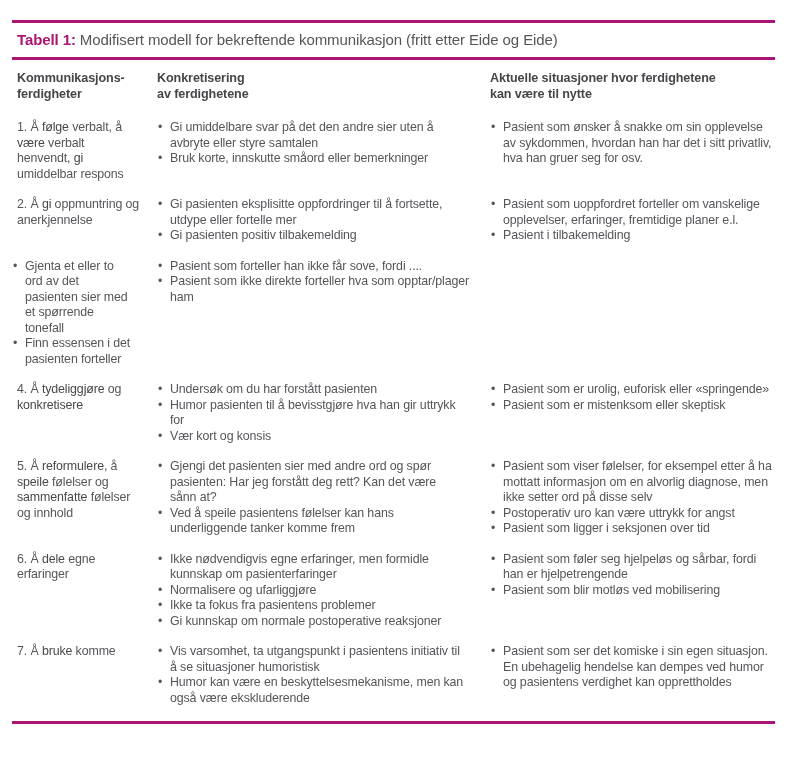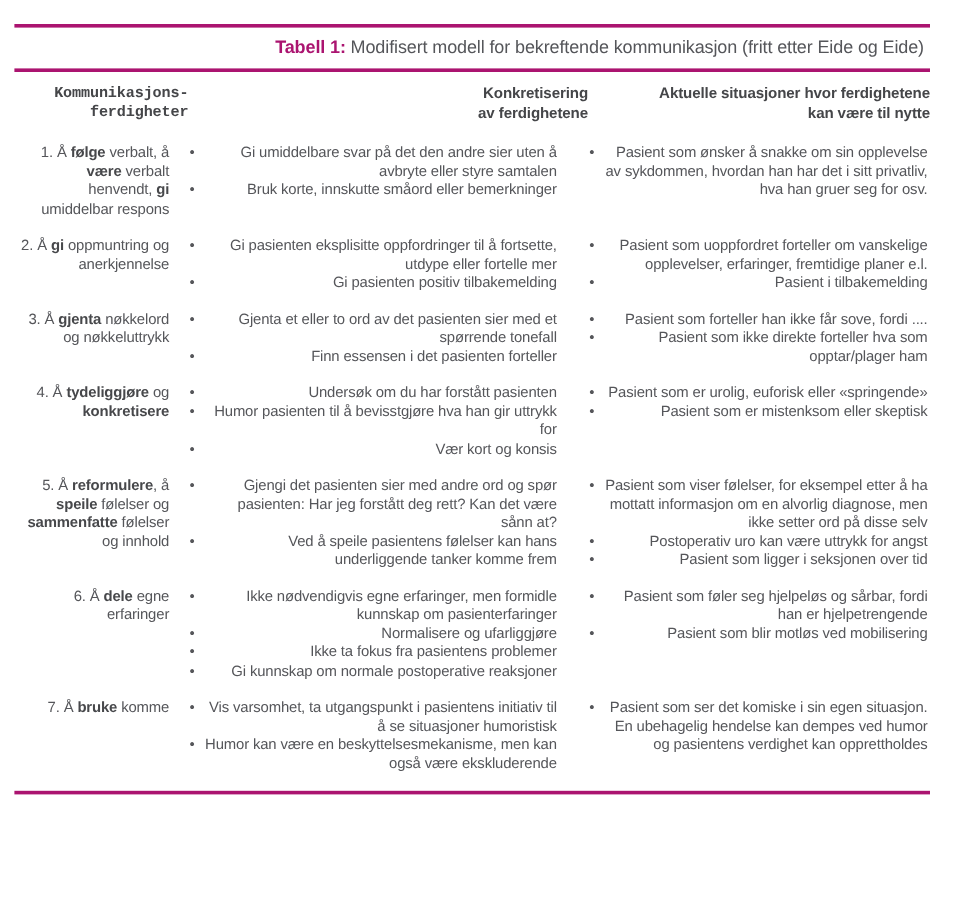--- a/index.html
+++ b/index.html
@@ -6,21 +6,21 @@
     margin: 0;
     padding: 0;
     background: #ffffff;
     width: 799px;
     height: 767px;
     font-family: "Liberation Sans", "DejaVu Sans", sans-serif;
     color: #55565a;
     -webkit-font-smoothing: antialiased;
     overflow: hidden;
   }
-  .wrap { margin: 20px 24px 0 12px; text-align: right; }
+  .wrap { margin: 20px 24px 0 12px; }
   .rule { height: 3px; background: #ab1470; }
   .title-bar {
     padding: 7px 5px 8px 5px;
     font-size: 15px;
     line-height: 19px;
     letter-spacing: -0.1px;
   }
   .title-label { color: #ab1470; font-weight: 700; }
   .title-rest { color: #55565a; margin-left: 4px; }
 
@@ -30,31 +30,31 @@
   }
   .colhead {
     font-weight: 700;
     color: #454649;
     font-size: 12.6px;
     line-height: 16px;
     letter-spacing: -0.1px;
     white-space: pre-line;
     padding-top: 10px;
   }
-  .colhead.first { padding-left: 5px; font-family: Liberation Mono, monospace; }
+  .colhead.first { padding-left: 5px; }
 
   .rows { margin-top: 18px; }
   .t-row { margin-bottom: 15px; }
   .cell {
     font-size: 12.4px;
     line-height: 15.5px;
     letter-spacing: -0.12px;
   }
   .skill { padding-left: 5px; padding-right: 16px; }
-  .skill .b { font-weight: 700; color: #47484b; }
+  .skill .b { font-weight: 400; color: #47484b; }
   .col2 { padding-right: 26px; }
   .col3 { padding-right: 2px; }
   .bullet { position: relative; padding-left: 13px; }
   .bullet::before { content: "\2022"; position: absolute; left: 1px; }
   .bottom-rule { margin-top: 11px; }
 </style>
 </head>
 <body>
 
 <div class="wrap">
@@ -89,21 +89,20 @@
         <div class="cell col2">
           <div class="bullet">Gi pasienten eksplisitte oppfordringer til å fortsette, utdype eller fortelle mer</div>
           <div class="bullet">Gi pasienten positiv tilbakemelding</div>
         </div>
         <div class="cell col3">
           <div class="bullet">Pasient som uoppfordret forteller om vanskelige opplevelser, erfaringer, fremtidige planer e.l.</div>
           <div class="bullet">Pasient i tilbakemelding</div>
         </div>
       </div>
       <div class="t-row grid3">
-        <div class="cell skill"><span>3. Å </span><span class="b">gjenta</span><span> nøkkelord og nøkkeluttrykk</span></div>
         <div class="cell col2">
           <div class="bullet">Gjenta et eller to ord av det pasienten sier med et spørrende tonefall</div>
           <div class="bullet">Finn essensen i det pasienten forteller</div>
         </div>
         <div class="cell col3">
           <div class="bullet">Pasient som forteller han ikke får sove, fordi ....</div>
           <div class="bullet">Pasient som ikke direkte forteller hva som opptar/plager ham</div>
         </div>
       </div>
       <div class="t-row grid3">

